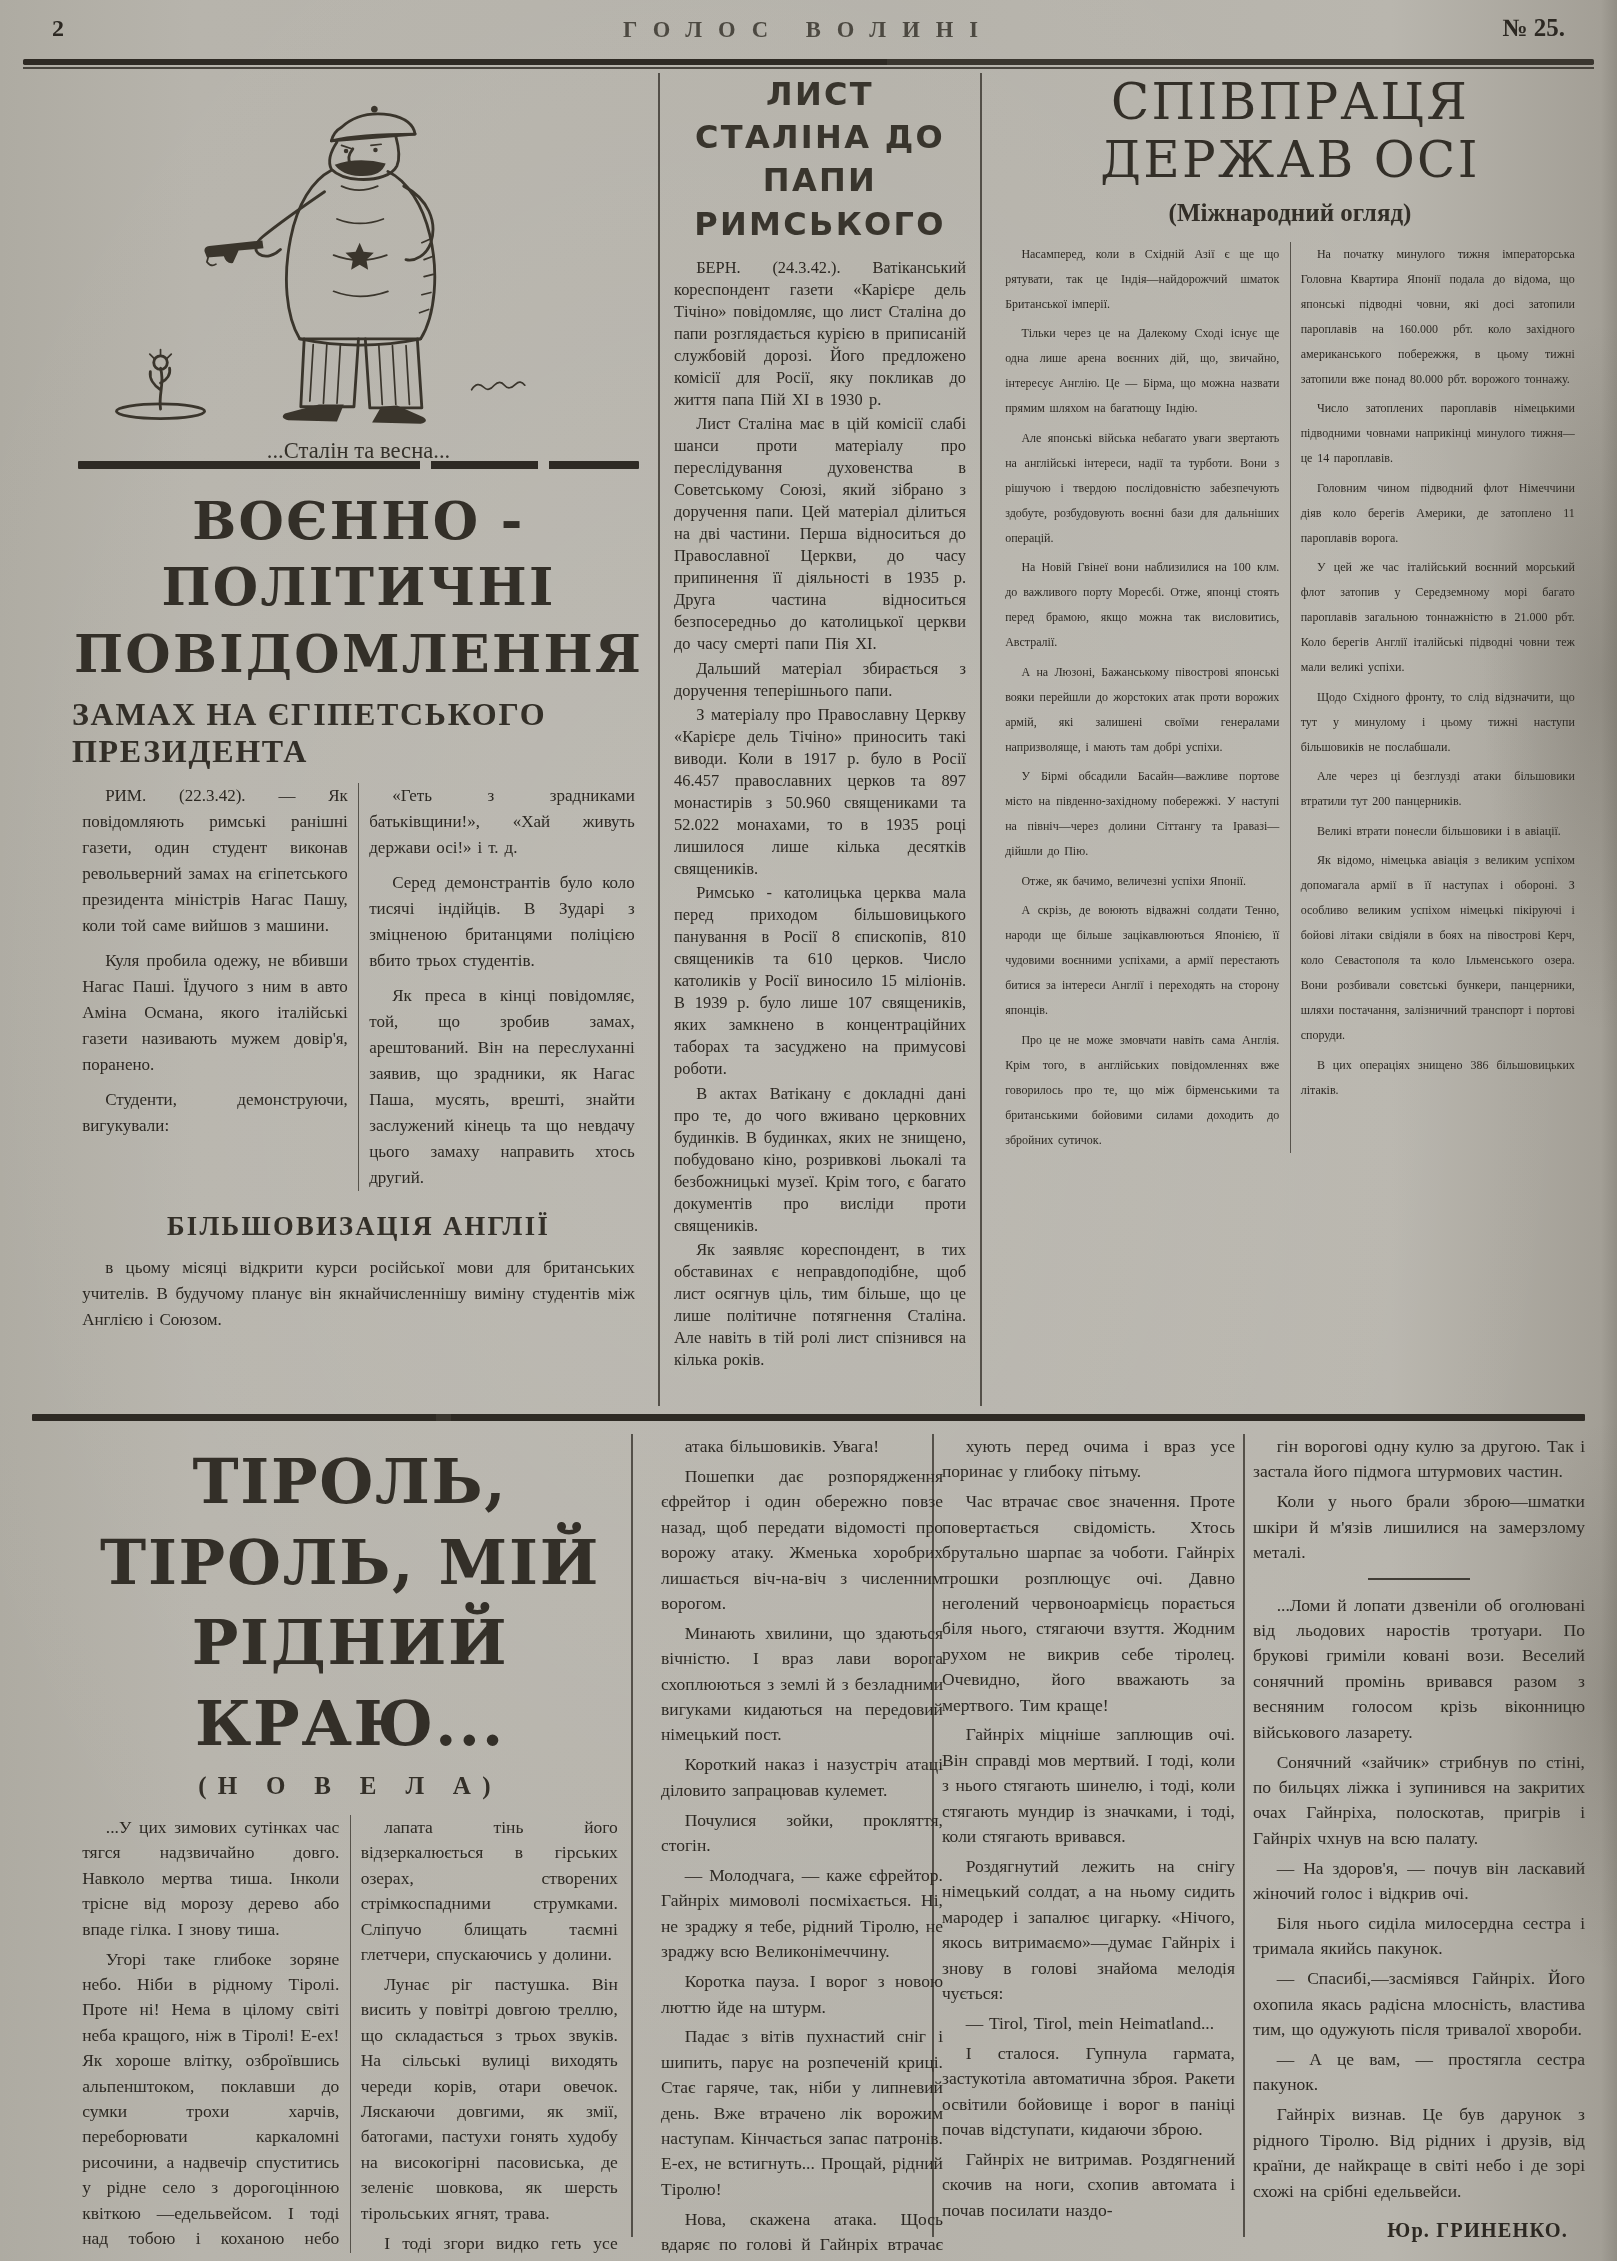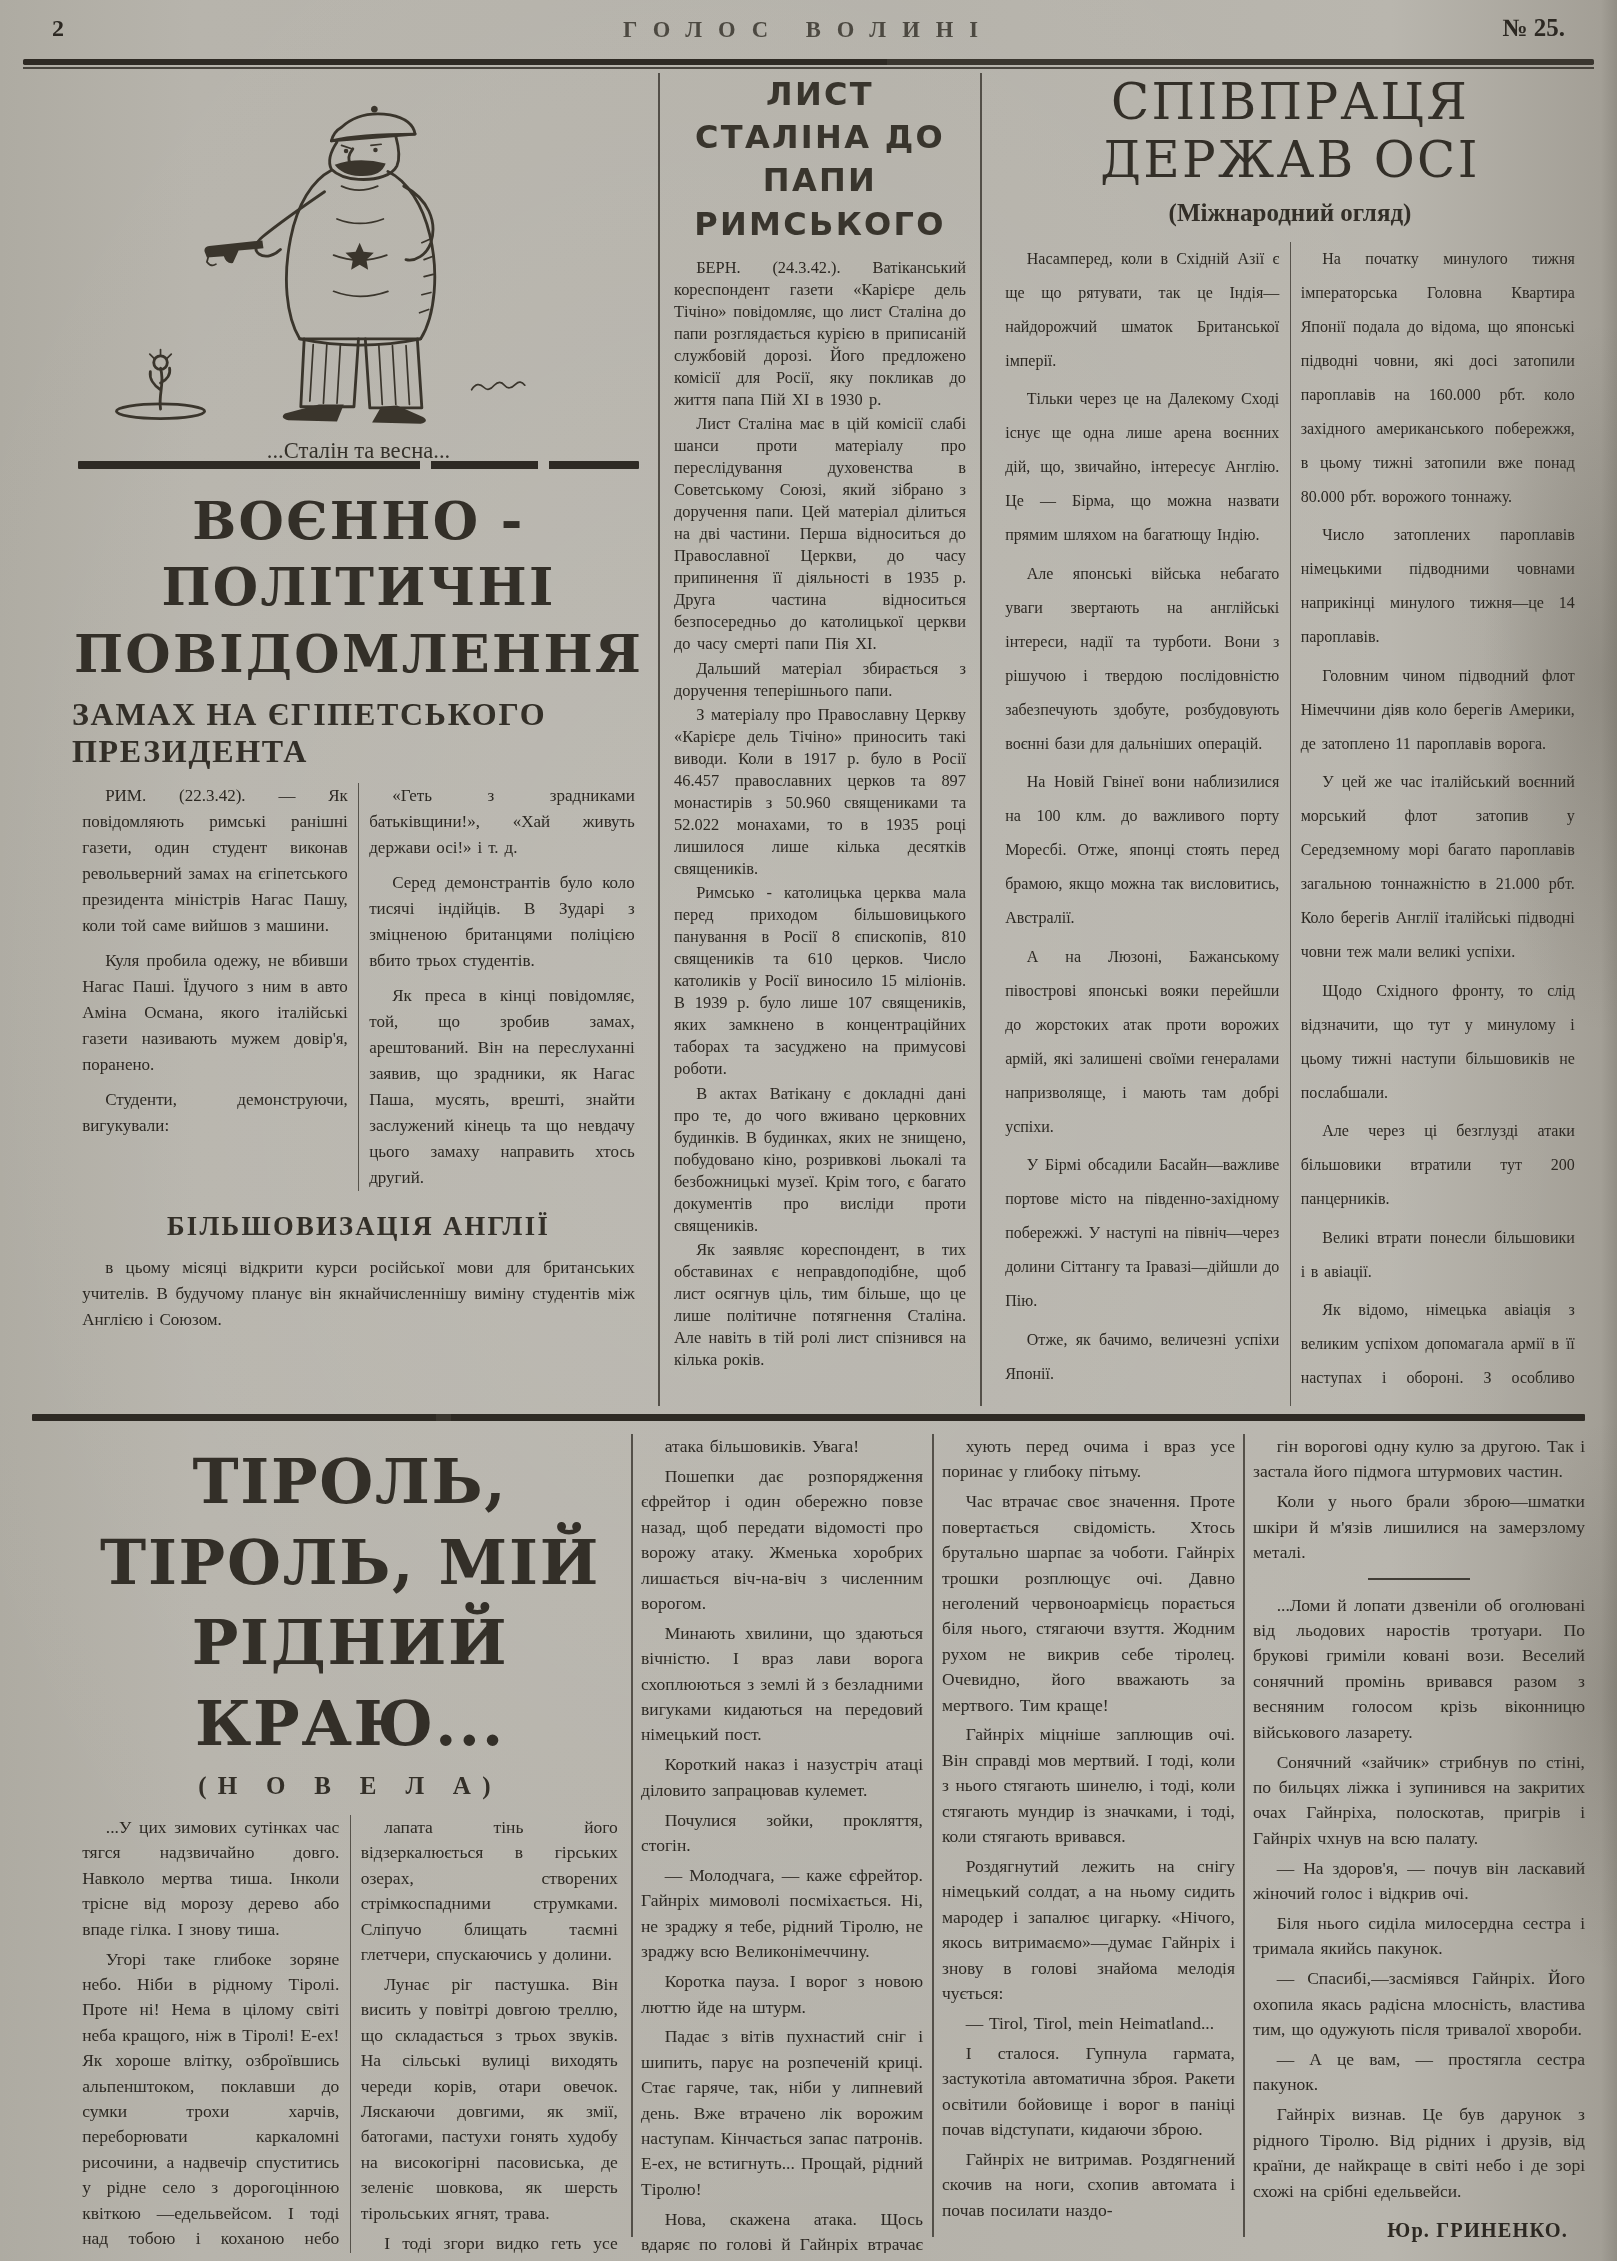--- a/index.html
+++ b/index.html
@@ -45,35 +45,35 @@
   .mid-head{text-align:center;font-family:"DejaVu Sans","Liberation Sans",sans-serif;font-weight:bold;
     font-size:32px;line-height:1.35;letter-spacing:2.3px;color:#39352d;margin-bottom:11.3px;}
   .region-mid .para{font-size:16.4px;line-height:22px;word-spacing:2.3px;}
   .region-mid .para + .para{margin-top:2.3px;}
   
   .region-right{position:absolute;left:995px;top:73px;width:590px;height:1333px;overflow:hidden;}
   .axis-head{text-align:center;font-family:"DejaVu Serif","Liberation Serif",serif;font-weight:normal;
     font-size:50px;letter-spacing:2.3px;color:#332f28;}
   .axis-sub{text-align:center;font-weight:bold;font-size:25px;margin-top:10.2px;color:#332f28;}
   .region-right .twocol{margin-top:14.7px;}
-  .region-right .para{font-size:16px;line-height:34px;}
+  .region-right .para{font-size:12px;line-height:25px;}
   .region-right .para + .para{margin-top:4.5px;}
   
   .heavy-divider{position:absolute;top:1414px;left:32px;right:32px;height:7.3px;border-radius:1.1px;
     background:linear-gradient(90deg,#2e2a24 0 26%,#3a362f 26% 27%,#2e2a24 27% 100%);}
   
   .bcol{position:absolute;top:1434px;height:819px;overflow:hidden;}
   .bcol .para{font-size:17.5px;line-height:25.4px;}
   .bcol .para + .para{margin-top:4.5px;}
   .block-left{left:72px;width:556px;}
   .novella-head{text-align:center;font-family:"DejaVu Serif","Liberation Serif",serif;font-weight:bold;
     font-size:62px;line-height:1.3;letter-spacing:1.7px;color:#332f28;margin-top:8px;}
   .novella-sub{text-align:center;font-weight:bold;font-size:25px;letter-spacing:11.3px;margin-top:8px;color:#332f28;}
   .block-left .twocol{margin-top:14.7px;}
-  .colC{left:641px;width:282px;}
+  .colC{left:661px;width:282px;}
   .colD{left:942px;width:293px;}
   .colE{left:1253px;width:332px;}
   .vruleB{top:1434px;height:803px;}
   .short-div{width:102px;height:2.3px;background:rgba(44,40,33,.85);margin:12.4px auto;}
   
   .sk{fill:none;stroke:#3a352c;stroke-width:5;stroke-linecap:round;stroke-linejoin:round;}
   .skf{fill:#3a352c;stroke:none;}
   .skt{fill:none;stroke:#3a352c;stroke-width:3;stroke-linecap:round;}
 </style>
 </head>

